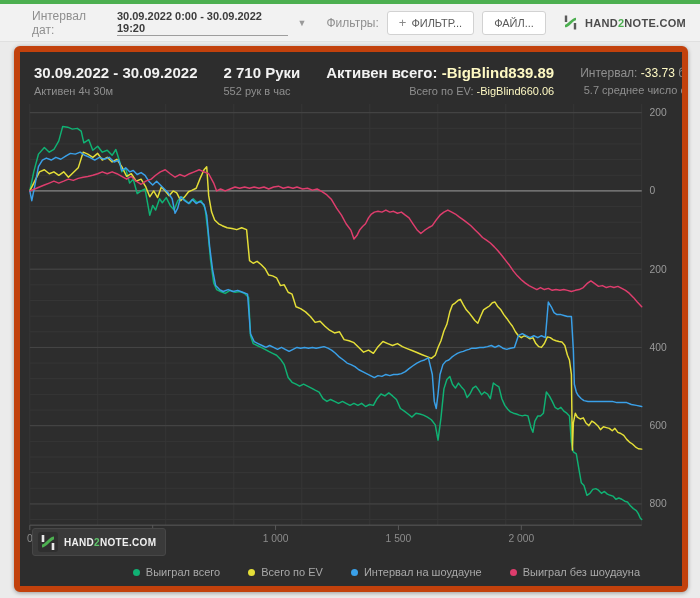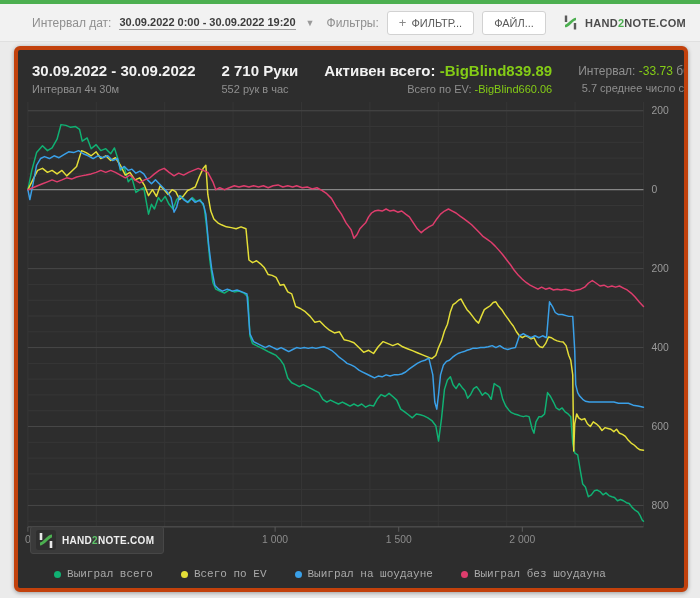--- a/index.html
+++ b/index.html
@@ -6,54 +6,54 @@
   html,body { width:700px; height:598px; }
   body { font-family:"Liberation Sans", sans-serif; background:#ebebeb; overflow:hidden; position:relative; }
 
   .top-green { height:4px; background:#4caf50; width:100%; }
   .toolbar { height:38px; background:#f2f2f2; border-bottom:1px solid #e0e0e0;
              display:flex; align-items:center; padding:0 14px; gap:8px; }
   .tb-label { color:#8f8f8f; font-size:12px;margin-left:18px; }
   .date-range { color:#3c3c3c; font-size:11px; font-weight:bold; border-bottom:1px solid #9e9e9e;
                 padding-bottom:1px; cursor:pointer; }
   .caret { color:#9a9a9a; font-size:9px; margin-left:2px; }
-  .tb-filters { margin-left:4px; }
+  .tb-filters { margin-left:12px; }
   .tb-btn { background:#fff; border:1px solid #d2d2d2; border-radius:3px; color:#5a5a5a;
             font-size:11px; padding:5px 11px; cursor:pointer; display:inline-flex; align-items:center; gap:5px;
             font-family:"Liberation Sans", sans-serif; }
   .tb-btn .plus { color:#8a8a8a; font-size:13px; line-height:10px; }
   .tb-spacer { flex:1; }
   .brand { display:flex; align-items:center; gap:6px; }
   .brand-text { font-size:11px; font-weight:bold; color:#4b4b4b; letter-spacing:.3px; }
   .brand-text .green2 { color:#4caf50; }
 
   .panel { position:absolute; left:14px; top:46px; width:674px; height:546px;
-           background:#2d2d2d; border:4px solid #c2410c; border-radius:6px;
+           background:#2d2d2d; border:6px solid #c2410c; border-radius:6px;
            box-shadow:0 1px 4px rgba(0,0,0,.35); display:flex; flex-direction:column; overflow:hidden; }
 
   .panel-header { display:flex; align-items:flex-start; padding:12px 12px 2px 14px; height:52px; }
   .ph-line1 { color:#f2f2f2; font-size:15px; font-weight:bold; white-space:nowrap; }
   .ph-line2 { color:#8f8f8f; font-size:11px; margin-top:4px; white-space:nowrap; }
   .ph-col { margin-right:26px; }
   .ph-col3 .ph-line2 { text-align:right; }
-  .pink { color:#84cc16; }
+  .pink { color:#fef9c3; }
   .ph-spacer { flex:1; }
   .ph-right { text-align:right; margin-right:10px; }
   .ph-right .ph-line1 { font-size:12px; font-weight:normal; color:#8f8f8f; margin-top:2px; }
 
   .chart-wrap { position:relative; flex:1; }
   #chart-svg { position:absolute; left:0; top:0; width:100%; height:100%; }
 
   .watermark { position:absolute; left:12px; top:424px; display:flex; align-items:center; gap:6px;
                background:#3a3a3a; border:1px solid #474747; border-radius:3px; padding:3px 9px 3px 5px; }
   .wm-text { color:#f0f0f0; font-size:10px; font-weight:bold; letter-spacing:.3px; }
   .wm-text .green2 { color:#5ec46a; }
 
-  .legend { height:28px; display:flex; align-items:center; justify-content:center;
-            gap:28px; padding-right:42px;font-family:Liberation Mono, monospace; }
+  .legend { height:28px; display:flex; align-items:center; justify-content:flex-end;
+            gap:28px; padding-right:42px; }
   .legend-item { display:flex; align-items:center; gap:6px; cursor:pointer; }
   .legend-dot { width:7px; height:7px; border-radius:50%; }
   .legend-label { color:#a9a9a9; font-size:11px; }
 </style>
 </head>
 <body>
 
 <div class="top-green"></div>
 
 <div class="toolbar">
@@ -77,21 +77,21 @@
     </svg>
     <span class="brand-text"><span>HAND</span><span class="green2">2</span><span>NOTE.COM</span></span>
   </div>
 </div>
 
 <div class="panel">
 
   <div class="panel-header">
     <div class="ph-col">
       <div class="ph-line1">30.09.2022 - 30.09.2022</div>
-      <div class="ph-line2">Интервал 4ч 30м</div>
+      <div class="ph-line2">Активен 4ч 30м</div>
     </div>
     <div class="ph-col">
       <div class="ph-line1">2 710 Руки</div>
       <div class="ph-line2">552 рук в час</div>
     </div>
     <div class="ph-col ph-col3">
       <div class="ph-line1"><span>Активен всего:</span> <span class="pink">-BigBlind839.89</span></div>
       <div class="ph-line2"><span>Всего по EV:</span> <span class="pink">-BigBlind660.06</span></div>
     </div>
     <div class="ph-spacer"></div>
@@ -184,21 +184,21 @@
       <div class="legend-item">
         <span class="legend-dot" style="background: rgb(16, 177, 115);"></span>
         <span class="legend-label">Выиграл всего</span>
       </div>
       <div class="legend-item">
         <span class="legend-dot" style="background: rgb(228, 222, 56);"></span>
         <span class="legend-label">Всего по EV</span>
       </div>
       <div class="legend-item">
         <span class="legend-dot" style="background: rgb(58, 160, 232);"></span>
-        <span class="legend-label">Выиграл на шоудауне</span>
+        <span class="legend-label">Интервал на шоудауне</span>
       </div>
       <div class="legend-item">
         <span class="legend-dot" style="background: rgb(222, 61, 109);"></span>
         <span class="legend-label">Выиграл без шоудауна</span>
       </div>
     </div>
 
 </div>
 
 </body></html>

